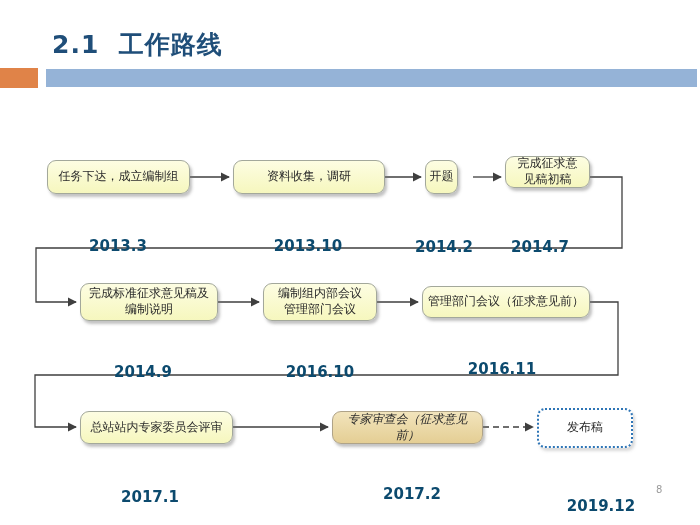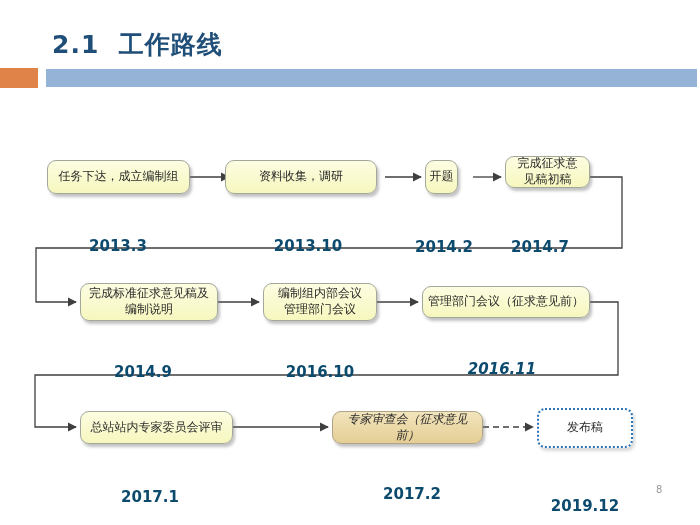--- a/index.html
+++ b/index.html
@@ -55,42 +55,42 @@
       <path d="M590 177 H622 V248 H36 V302 H76" marker-end="url(#arrow)"></path>
       <path d="M218 302 H259" marker-end="url(#arrow)"></path>
       <path d="M377 302 H418" marker-end="url(#arrow)"></path>
       <path d="M590 302 H618 V375 H35 V427 H76" marker-end="url(#arrow)"></path>
       <path d="M233 427 H328" marker-end="url(#arrow)"></path>
       <path d="M483 427 H533" stroke-dasharray="6 4" marker-end="url(#arrow)"></path>
     </g>
   </svg>
 
   <div class="box" style="left:47px;top:160px;width:143px;height:34px;">任务下达，成立编制组</div>
-  <div class="box" style="left:225px;top:160px;width:152px;height:34px;">资料收集，调研</div>
+  <div class="box" style="left:233px;top:160px;width:152px;height:34px;">资料收集，调研</div>
   <div class="box" style="left:425px;top:160px;width:33px;height:34px;">开题</div>
   <div class="box" style="left:505px;top:156px;width:85px;height:32px;">完成征求意
 见稿初稿</div>
 
   <div class="date" style="left:63px;top:197px;">2013.3</div>
   <div class="date" style="left:253px;top:197px;">2013.10</div>
   <div class="date" style="left:389px;top:198px;">2014.2</div>
   <div class="date" style="left:485px;top:198px;">2014.7</div>
 
   <div class="box" style="left:80px;top:283px;width:138px;height:38px;">完成标准征求意见稿及
 编制说明</div>
   <div class="box" style="left:263px;top:283px;width:114px;height:38px;">编制组内部会议
 管理部门会议</div>
   <div class="box" style="left:422px;top:286px;width:168px;height:32px;">管理部门会议（征求意见前）</div>
 
   <div class="date" style="left:88px;top:323px;">2014.9</div>
   <div class="date" style="left:265px;top:323px;">2016.10</div>
-  <div class="date" style="left:447px;top:320px;font-style:italic;">2016.11</div>
+  <div class="date" style="left:447px;top:320px;">2016.11</div>
 
   <div class="box" style="left:80px;top:411px;width:153px;height:33px;">总站站内专家委员会评审</div>
   <div class="box tan" style="left:332px;top:411px;width:151px;height:33px;font-style:italic;">专家审查会（征求意见前）</div>
   <div class="box dashed" style="left:537px;top:408px;width:96px;height:40px;">发布稿</div>
 
   <div class="date" style="left:95px;top:448px;">2017.1</div>
   <div class="date" style="left:357px;top:445px;">2017.2</div>
-  <div class="date" style="left:530px;top:457px;text-align:center;">2019.12</div>
+  <div class="date" style="left:546px;top:457px;text-align:center;">2019.12</div>
 
   <div class="pagenum">8</div>
 </div>
 
 </body></html>

